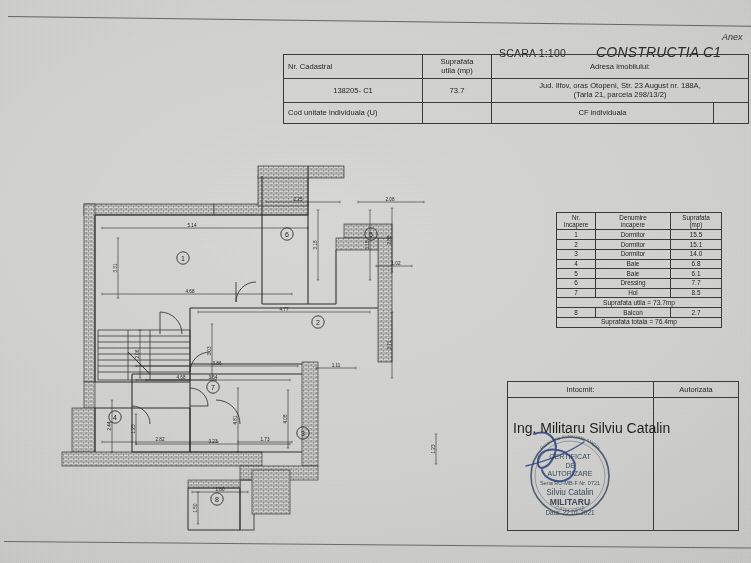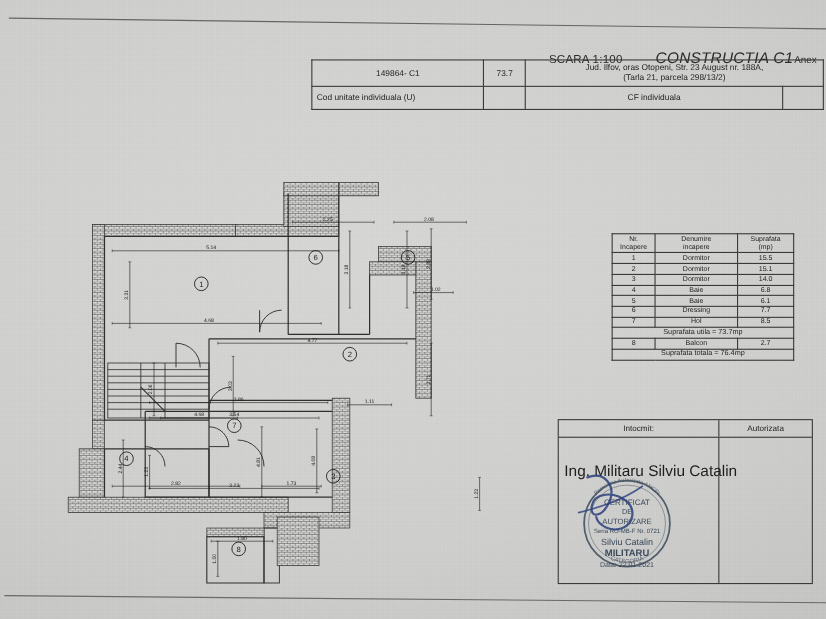--- a/index.html
+++ b/index.html
@@ -27,21 +27,21 @@
   #edge-top{left:8px;top:16px;width:745px;height:1.4px;transform:rotate(0.75deg);transform-origin:left center;opacity:.8;}
   #edge-bottom{left:4px;top:541px;width:747px;height:1.3px;transform:rotate(0.5deg);transform-origin:left center;opacity:.75;}
 
   
   #title-block{position:absolute;left:455px;top:26px;width:290px;}
   #main-title{font-size:15.5px;font-weight:bold;letter-spacing:.4px;color:#242424;
     text-align:left;padding-left:22px;}
   #subtitle-row{display:flex;align-items:baseline;gap:30px;padding-left:44px;margin-top:18px;}
   #scale-label{font-size:10.5px;color:#2a2a2a;letter-spacing:.2px;}
   #construction-label{font-size:14px;color:#2a2a2a;font-style:italic;letter-spacing:.2px;}
-  #annex-label{position:absolute;left:722px;top:49px;font-size:9px;color:#2f2f2f;}
+  #annex-label{position:absolute;left:722px;top:32px;font-size:9px;font-style:italic;color:#2f2f2f;}
 
   
   #header-table{position:absolute;left:283px;top:54px;width:466px;
     border-collapse:collapse;font-size:7.6px;color:#242424;background:transparent;}
   #header-table td{border:1px solid #3a3a3a;padding:2px 4px;vertical-align:middle;line-height:1.25;}
   .ht-c{text-align:center;}
   .ht-l{text-align:left;}
   .tall{height:16px;}
 
   
@@ -84,22 +84,30 @@
 <div id="title-block">
   <div id="subtitle-row">
     <span id="scale-label">SCARA 1:100</span>
     <span id="construction-label">CONSTRUCTIA C1</span>
   </div>
 </div>
 <div id="annex-label">Anex</div>
 
 <table id="header-table">
   <tbody>
+      <tr>
+    <td class="ht-l tall" style="width:130px;">Nr. Cadastral</td>
+    <td class="ht-c" style="width:60px;">
+      <div>Suprafata</div>
+      <div>utila (mp)</div>
+    </td>
+    <td class="ht-c" colspan="2">Adresa imobilului:</td>
+  </tr>
   <tr>
-    <td class="ht-c tall">149864- C1</td>
+    <td class="ht-c tall">138205- C1</td>
     <td class="ht-c">73.7</td>
     <td class="ht-c" colspan="2">
       <div>Jud. Ilfov, oras Otopeni, Str. 23 August nr. 188A,</div>
       <div>(Tarla 21, parcela 298/13/2)</div>
     </td>
   </tr>
   <tr>
     <td class="ht-l tall">Cod unitate individuala (U)</td>
     <td class="ht-c"></td>
     <td class="ht-c">CF individuala</td>

